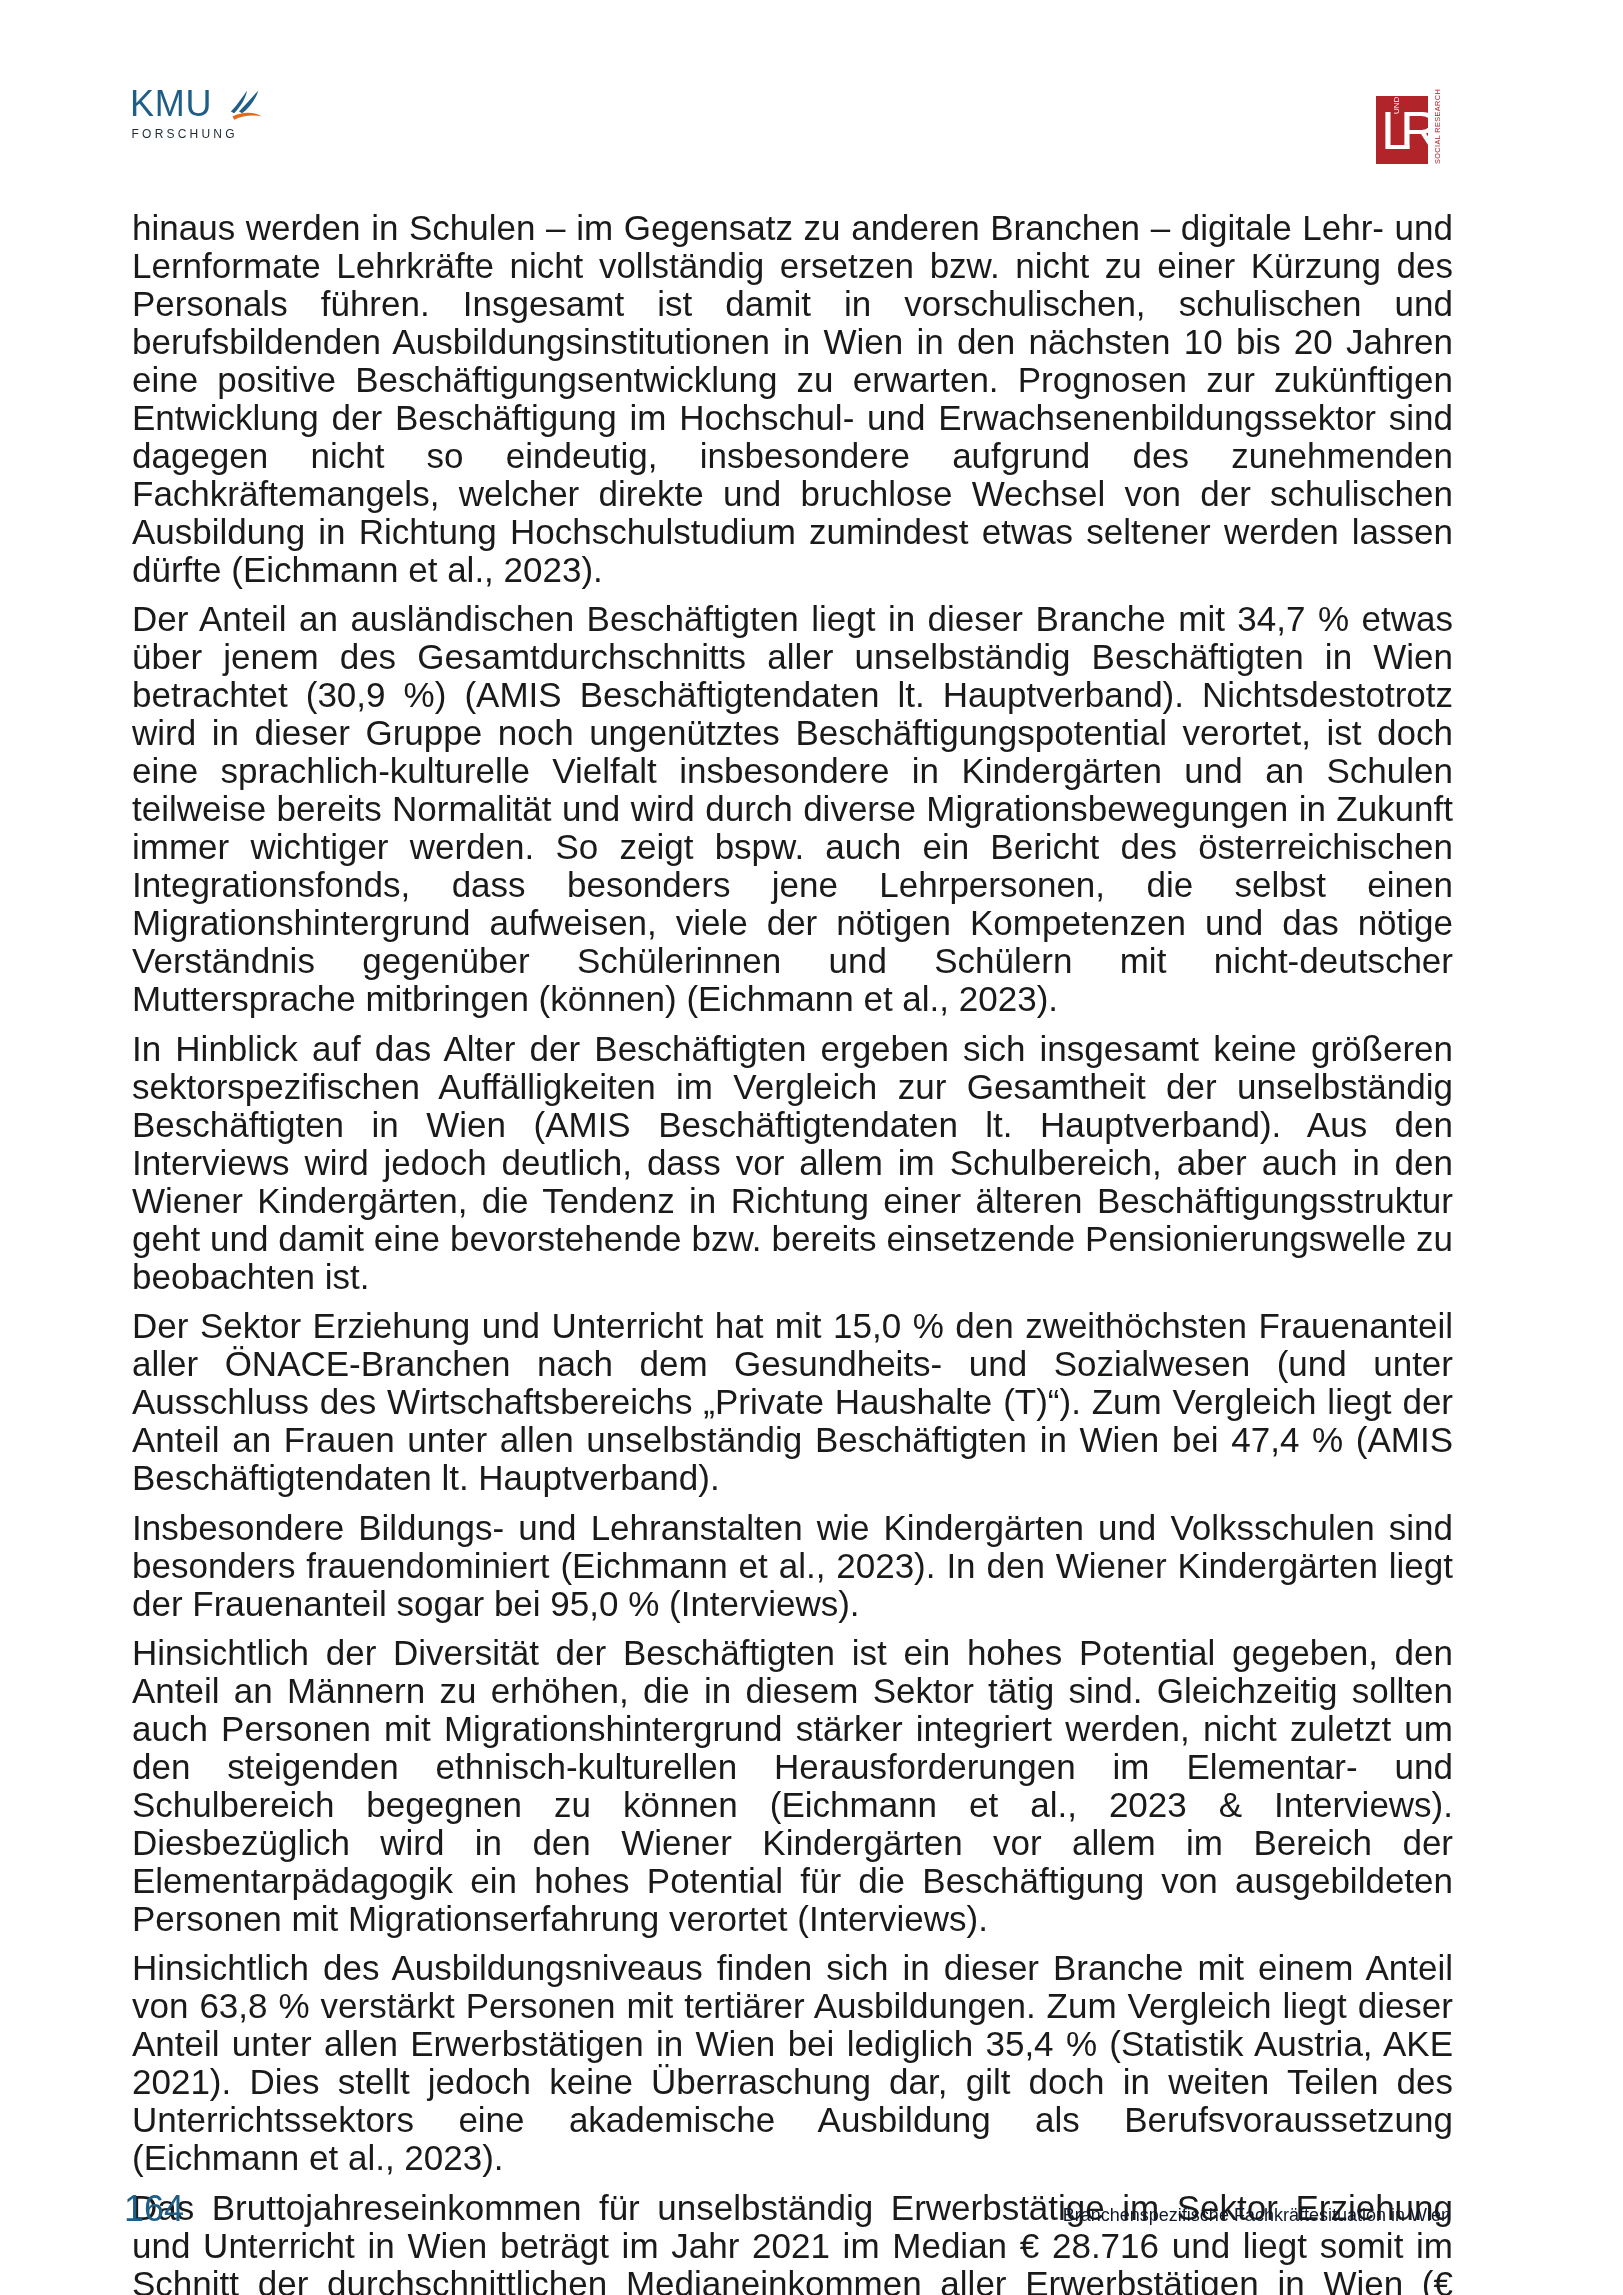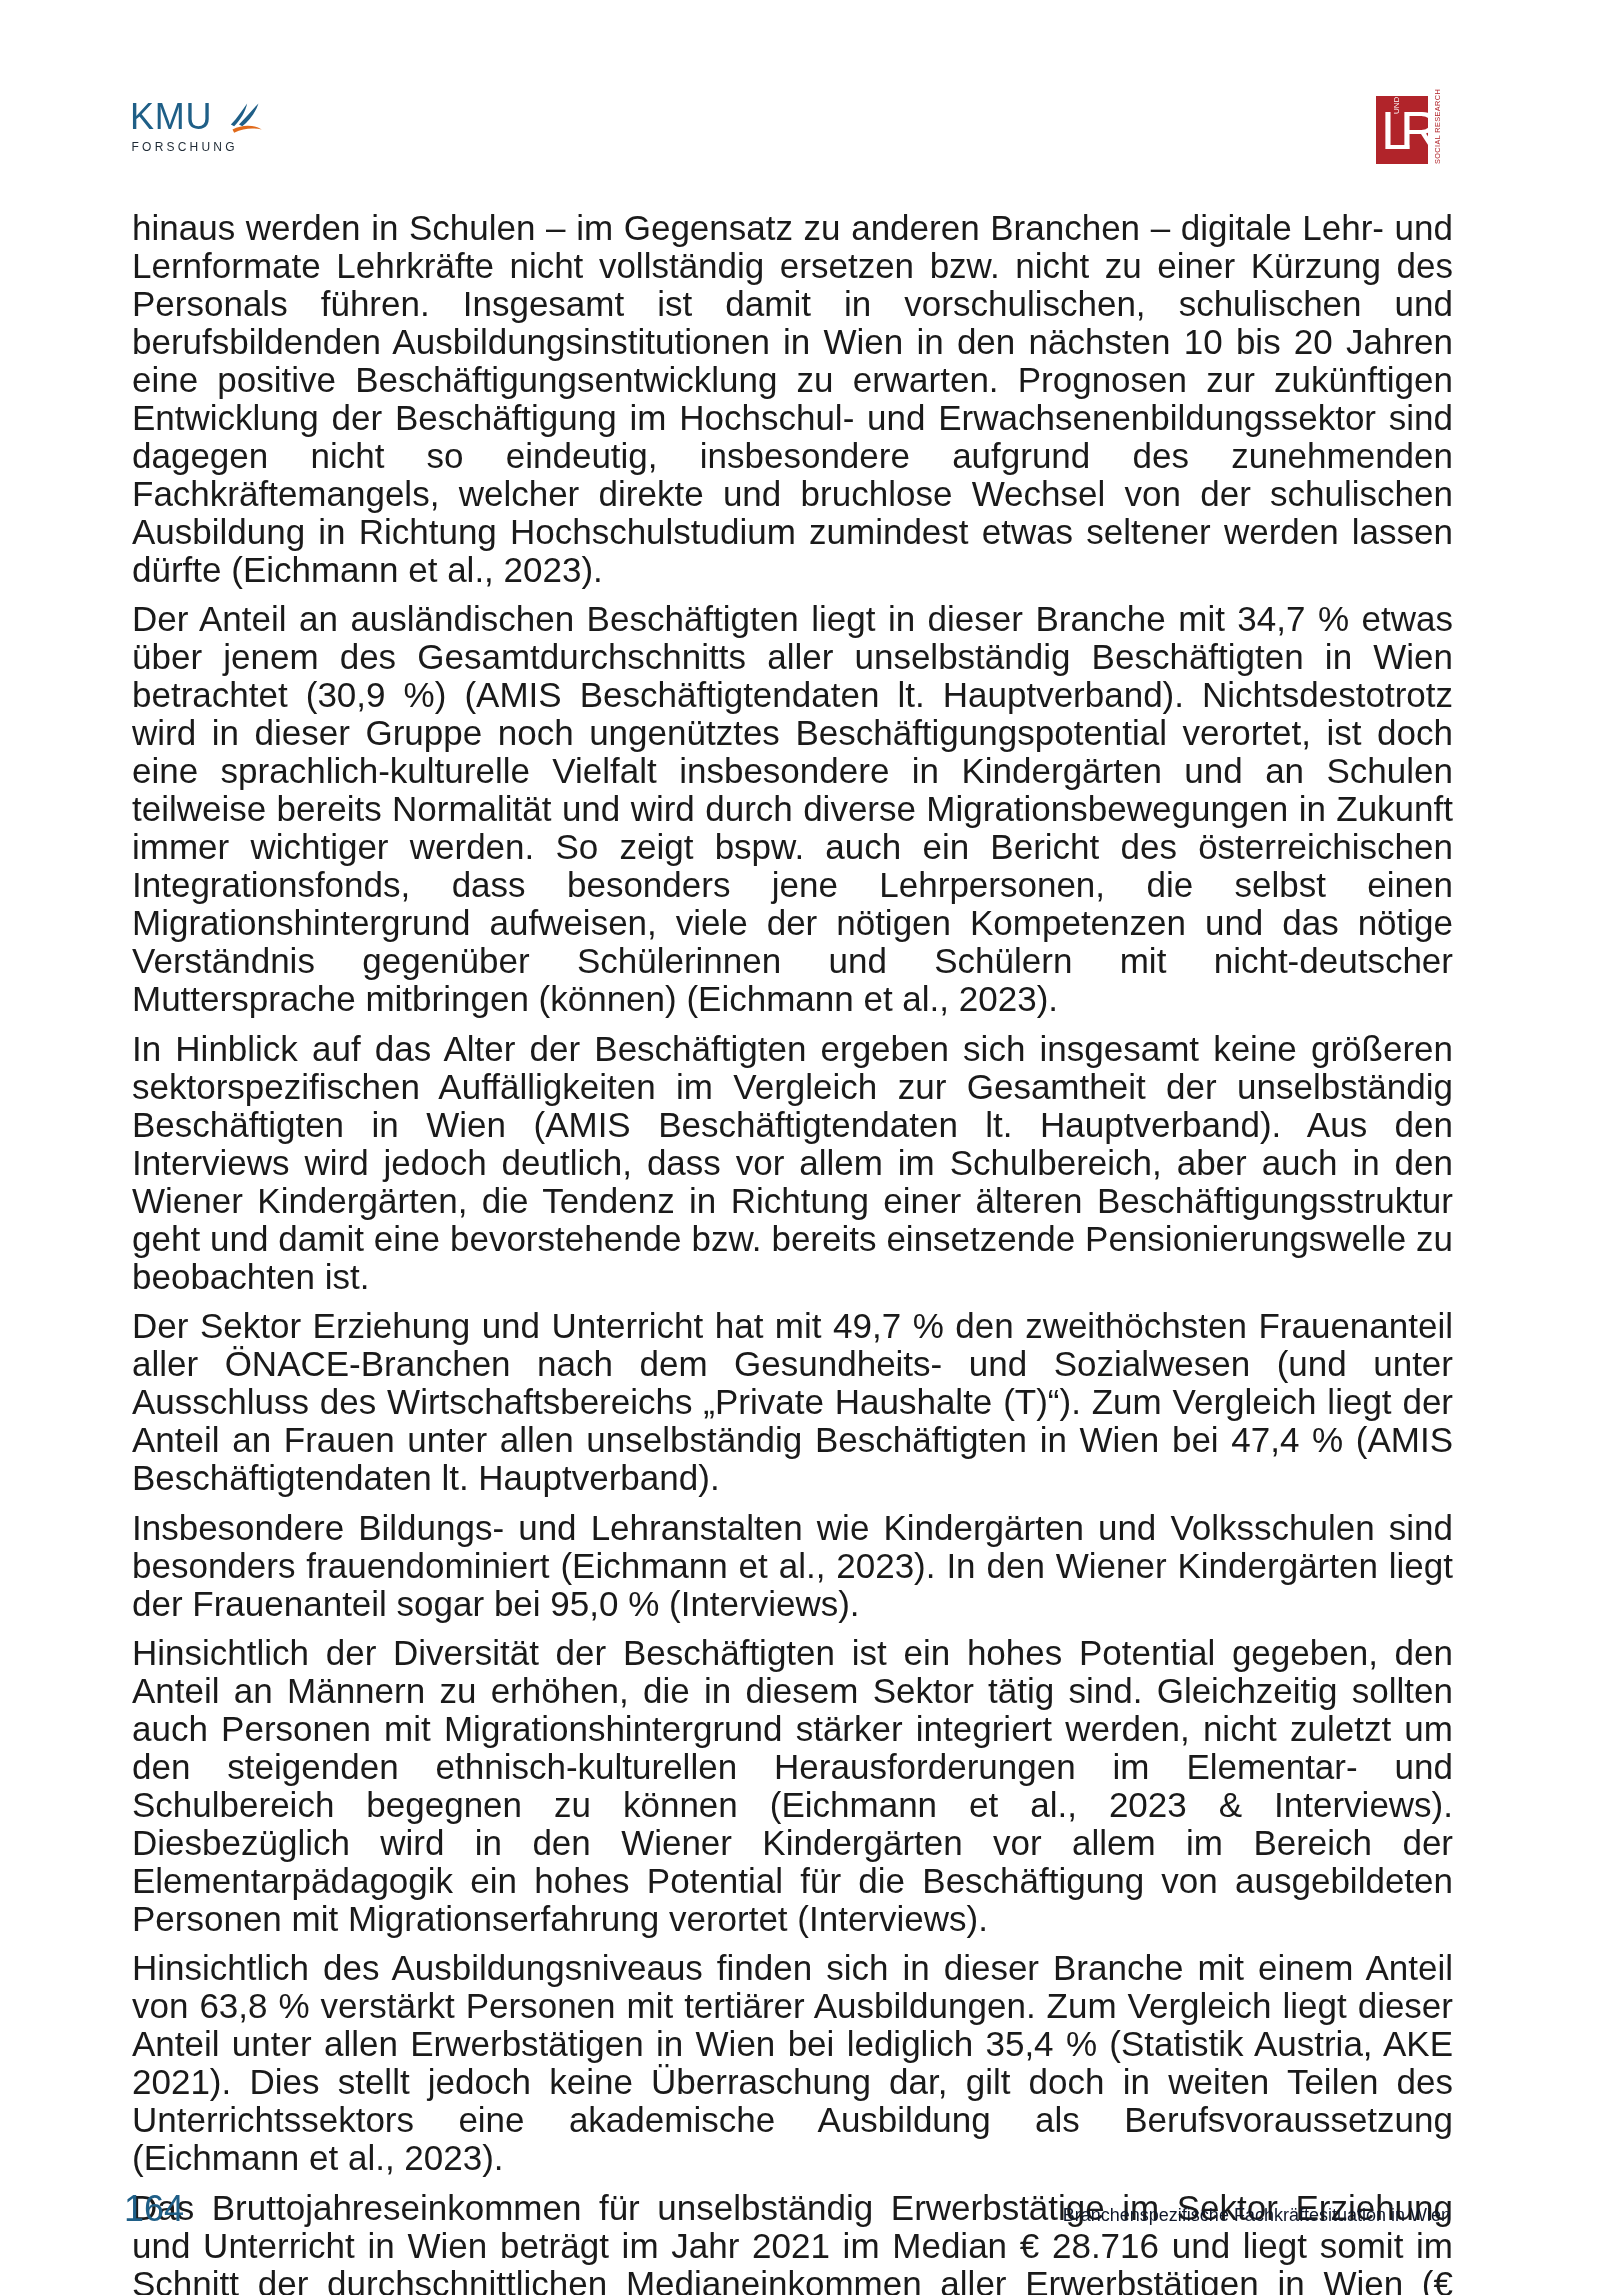--- a/index.html
+++ b/index.html
@@ -1,20 +1,20 @@
 <!DOCTYPE html>
 <html style="font-size:13px"><head>
 <meta charset="utf-8">
 <style>
   html, body { margin: 0; padding: 0; background: #ffffff; }
   body {
     width: 1623px; height: 2295px; position: relative; overflow: hidden;
     font-family: "Liberation Sans", sans-serif; color: #1a1a1a;
   }
-  .logo-kmu { position: absolute; left: 130px; top: 97px; width: 138px; height: 73px; }
+  .logo-kmu { position: absolute; left: 130px; top: 84px; width: 138px; height: 73px; }
   .kmu-word {
     position: absolute; left: 0; top: 0; font-size: 36px; letter-spacing: 0.8px;
     color: #1f5f87; font-weight: normal; line-height: 39px;
   }
   .kmu-sub {
     position: absolute; left: 1.6px; top: 41px; font-size: 12px; letter-spacing: 3.2px;
     color: #1e2a35; line-height: 19.5px;
   }
   .kmu-mark { position: absolute; left: 96px; top: 3.2px; width: 39px; height: 36px; }
 
@@ -75,21 +75,21 @@
   <p>
     <span>hinaus werden in Schulen – im Gegensatz zu anderen Branchen – digitale Lehr- und Lernformate Lehrkräfte nicht vollständig ersetzen bzw. nicht zu einer Kürzung des Personals führen. Insgesamt ist damit in vorschulischen, schulischen und berufsbildenden Ausbildungsinstitutionen in Wien in den nächsten 10 bis 20 Jahren eine positive Beschäftigungsentwicklung zu erwarten. Prognosen zur zukünftigen Entwicklung der Beschäftigung im Hochschul- und Erwachsenenbildungssektor sind dagegen nicht so eindeutig, insbesondere aufgrund des zunehmenden Fachkräftemangels, welcher direkte und bruchlose Wechsel von der schulischen Ausbildung in Richtung Hochschulstudium zumindest etwas seltener werden lassen dürfte (Eichmann et al., 2023).</span>
   </p>
   <p>
     <span>Der Anteil an </span><b>ausländischen Beschäftigten</b><span> liegt in dieser Branche mit 34,7 % etwas über jenem des Gesamtdurchschnitts aller unselbständig Beschäftigten in Wien betrachtet (30,9 %) (AMIS Beschäftigtendaten lt. Hauptverband). Nichtsdestotrotz wird in dieser Gruppe noch ungenütztes Beschäftigungspotential verortet, ist doch eine sprachlich-kulturelle Vielfalt insbesondere in Kindergärten und an Schulen teilweise bereits Normalität und wird durch diverse Migrationsbewegungen in Zukunft immer wichtiger werden. So zeigt bspw. auch ein Bericht des österreichischen Integrationsfonds, dass besonders jene Lehrpersonen, die selbst einen Migrationshintergrund aufweisen, viele der nötigen Kompetenzen und das nötige Verständnis gegenüber Schülerinnen und Schülern mit nicht-deutscher Muttersprache mitbringen (können) (Eichmann et al., 2023).</span>
   </p>
   <p>
     <span>In Hinblick auf das </span><b>Alter</b><span> der Beschäftigten ergeben sich insgesamt keine größeren sektorspezifischen Auffälligkeiten im Vergleich zur Gesamtheit der unselbständig Beschäftigten in Wien (AMIS Beschäftigtendaten lt. Hauptverband). Aus den Interviews wird jedoch deutlich, dass vor allem im Schulbereich, aber auch in den Wiener Kindergärten, die Tendenz in Richtung einer älteren Beschäftigungsstruktur geht und damit eine bevorstehende bzw. bereits einsetzende Pensionierungswelle zu beobachten ist.</span>
   </p>
   <p>
-    <span>Der Sektor Erziehung und Unterricht hat mit 49,7 % den zweithöchsten </span><b>Frauenanteil</b><span> aller ÖNACE-Branchen nach dem Gesundheits- und Sozialwesen (und unter Ausschluss des Wirtschaftsbereichs „Private Haushalte (T)“). Zum Vergleich liegt der Anteil an Frauen unter allen unselbständig Beschäftigten in Wien bei 47,4 % (AMIS Beschäftigtendaten lt. Hauptverband).</span>
+    <span>Der Sektor Erziehung und Unterricht hat mit 15,0 % den zweithöchsten </span><b>Frauenanteil</b><span> aller ÖNACE-Branchen nach dem Gesundheits- und Sozialwesen (und unter Ausschluss des Wirtschaftsbereichs „Private Haushalte (T)“). Zum Vergleich liegt der Anteil an Frauen unter allen unselbständig Beschäftigten in Wien bei 47,4 % (AMIS Beschäftigtendaten lt. Hauptverband).</span>
   </p>
   <p>
     <span>Insbesondere Bildungs- und Lehranstalten wie Kindergärten und Volksschulen sind besonders frauendominiert (Eichmann et al., 2023). In den Wiener Kindergärten liegt der Frauenanteil sogar bei 95,0 % (Interviews).</span>
   </p>
   <p>
     <span>Hinsichtlich der </span><b>Diversität der Beschäftigten</b><span> ist ein hohes Potential gegeben, den Anteil an Männern zu erhöhen, die in diesem Sektor tätig sind. Gleichzeitig sollten auch Personen mit Migrationshintergrund stärker integriert werden, nicht zuletzt um den steigenden ethnisch-kulturellen Herausforderungen im Elementar- und Schulbereich begegnen zu können (Eichmann et al., 2023 &amp; Interviews). Diesbezüglich wird in den Wiener Kindergärten vor allem im Bereich der Elementarpädagogik ein hohes Potential für die Beschäftigung von ausgebildeten Personen mit Migrationserfahrung verortet (Interviews).</span>
   </p>
   <p>
     <span>Hinsichtlich des </span><b>Ausbildungsniveaus</b><span> finden sich in dieser Branche mit einem Anteil von 63,8 % verstärkt Personen mit tertiärer Ausbildungen. Zum Vergleich liegt dieser Anteil unter allen Erwerbstätigen in Wien bei lediglich 35,4 % (Statistik Austria, AKE 2021). Dies stellt jedoch keine Überraschung dar, gilt doch in weiten Teilen des Unterrichtssektors eine akademische Ausbildung als Berufsvoraussetzung (Eichmann et al., 2023).</span>
   </p>

